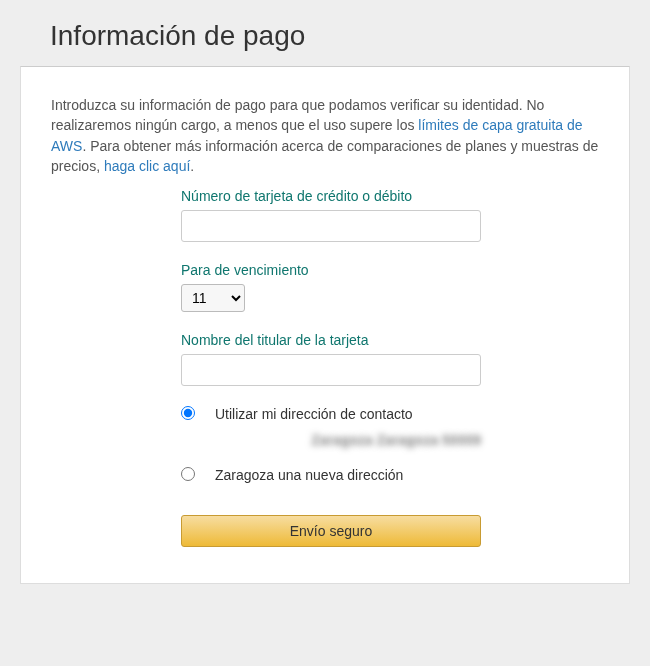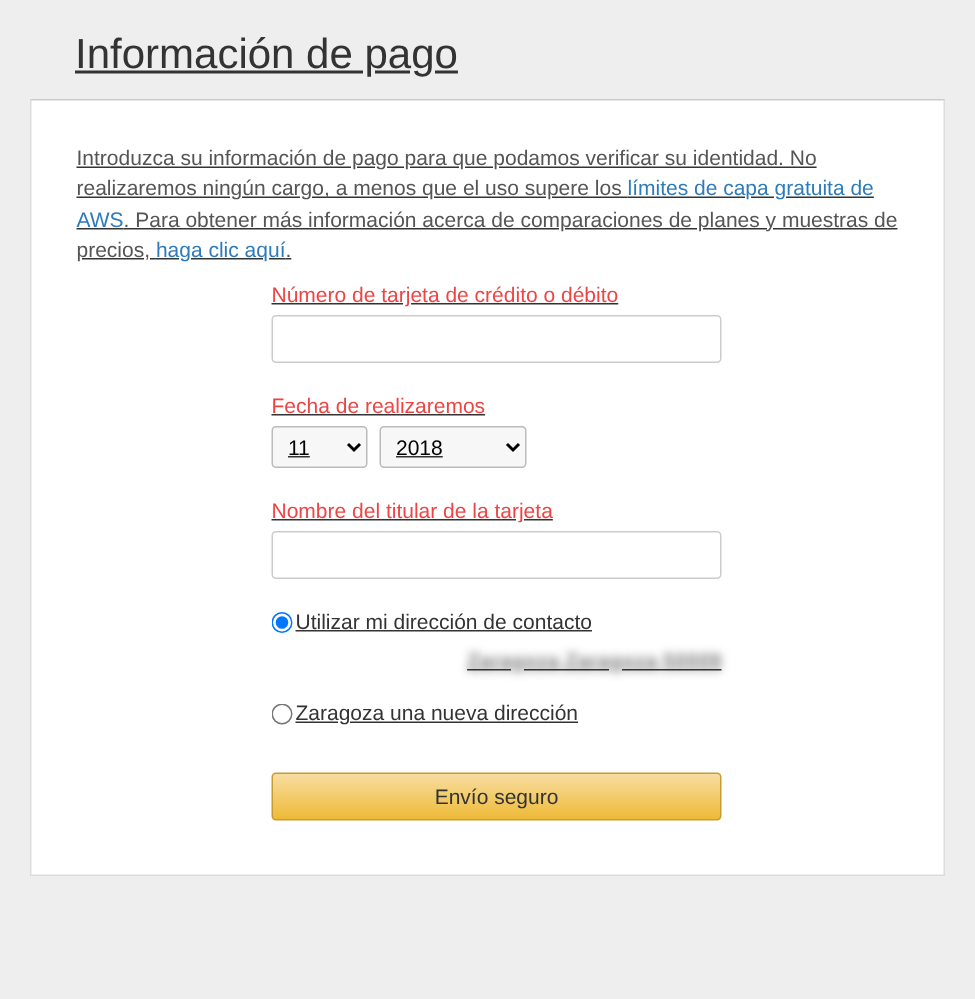--- a/index.html
+++ b/index.html
@@ -5,21 +5,20 @@
     * { box-sizing: border-box; margin: 0; padding: 0; }
     body {
       font-family: "Helvetica Neue", Helvetica, Arial, sans-serif;
       background: #eeeeee;
       color: #333;
       font-size: 14px;
       width: 650px;
     }
     .page {
       padding: 20px;
-      text-decoration: underline;
     }
     .title {
       font-size: 28px;
       font-weight: 400;
       color: #333;
       margin-bottom: 14px;
       padding-left: 30px;
     }
     .card {
       background: #fff;
@@ -36,21 +35,21 @@
     .intro a {
       color: #2e7bbb;
       text-decoration: none;
     }
     .form-area {
       margin-left: 130px;
       width: 300px;
     }
     .field-label {
       display: block;
-      color: #ef4444;
+      color: #0f766e;
       font-size: 14px;
       margin-bottom: 6px;
     }
     .text-input {
       width: 300px;
       height: 32px;
       border: 1px solid #ccc;
       border-radius: 3px;
       padding: 0 8px;
       font-size: 14px;
@@ -62,22 +61,22 @@
       border: 1px solid #bbb;
       border-radius: 3px;
       background: #f7f7f7;
       font-size: 14px;
       padding: 0 6px;
     }
     .sel-month { width: 64px; }
     .sel-year { width: 98px; }
     .radio-row {
       display: flex;
-      align-items: flex-end;
-      gap: 2px;
+      align-items: flex-start;
+      gap: 20px;
       margin-bottom: 8px;
     }
     .radio-row input[type="radio"] { width: 14px; height: 14px; }
     .radio-label { font-size: 14px; color: #333; }
     .address-block {
       margin-left: 22px;
       font-weight: bold;
       color: #333;
       line-height: 1.5;
       margin-bottom: 16px;
@@ -112,27 +111,24 @@
     </p>
 
     <div class="form-area">
 
       <div class="field-group">
         <label class="field-label">Número de tarjeta de crédito o débito</label>
         <input type="text" class="text-input" value="" style="">
       </div>
 
       <div class="field-group">
-        <label class="field-label">Fecha de realizaremos</label>
+        <label class="field-label">Para de vencimiento</label>
         <div class="expiry-row">
           <select class="sel-month">
             <option>11</option>
-          </select>
-          <select class="sel-year">
-            <option>2018</option>
           </select>
         </div>
       </div>
 
       <div class="field-group">
         <label class="field-label">Nombre del titular de la tarjeta</label>
         <input type="text" class="text-input" value="" style="">
       </div>
 
       <div class="field-group">

